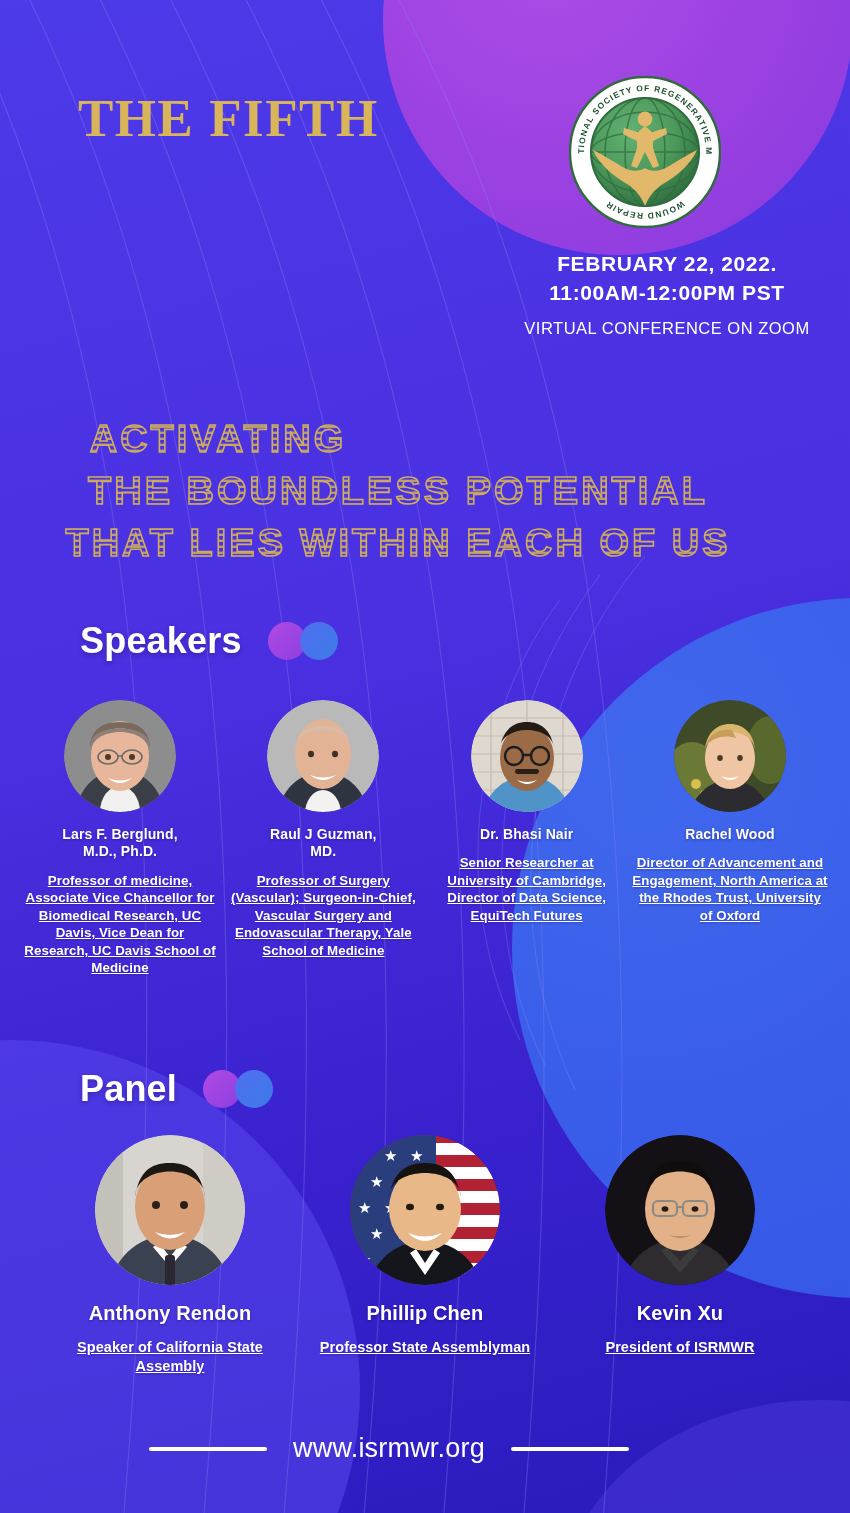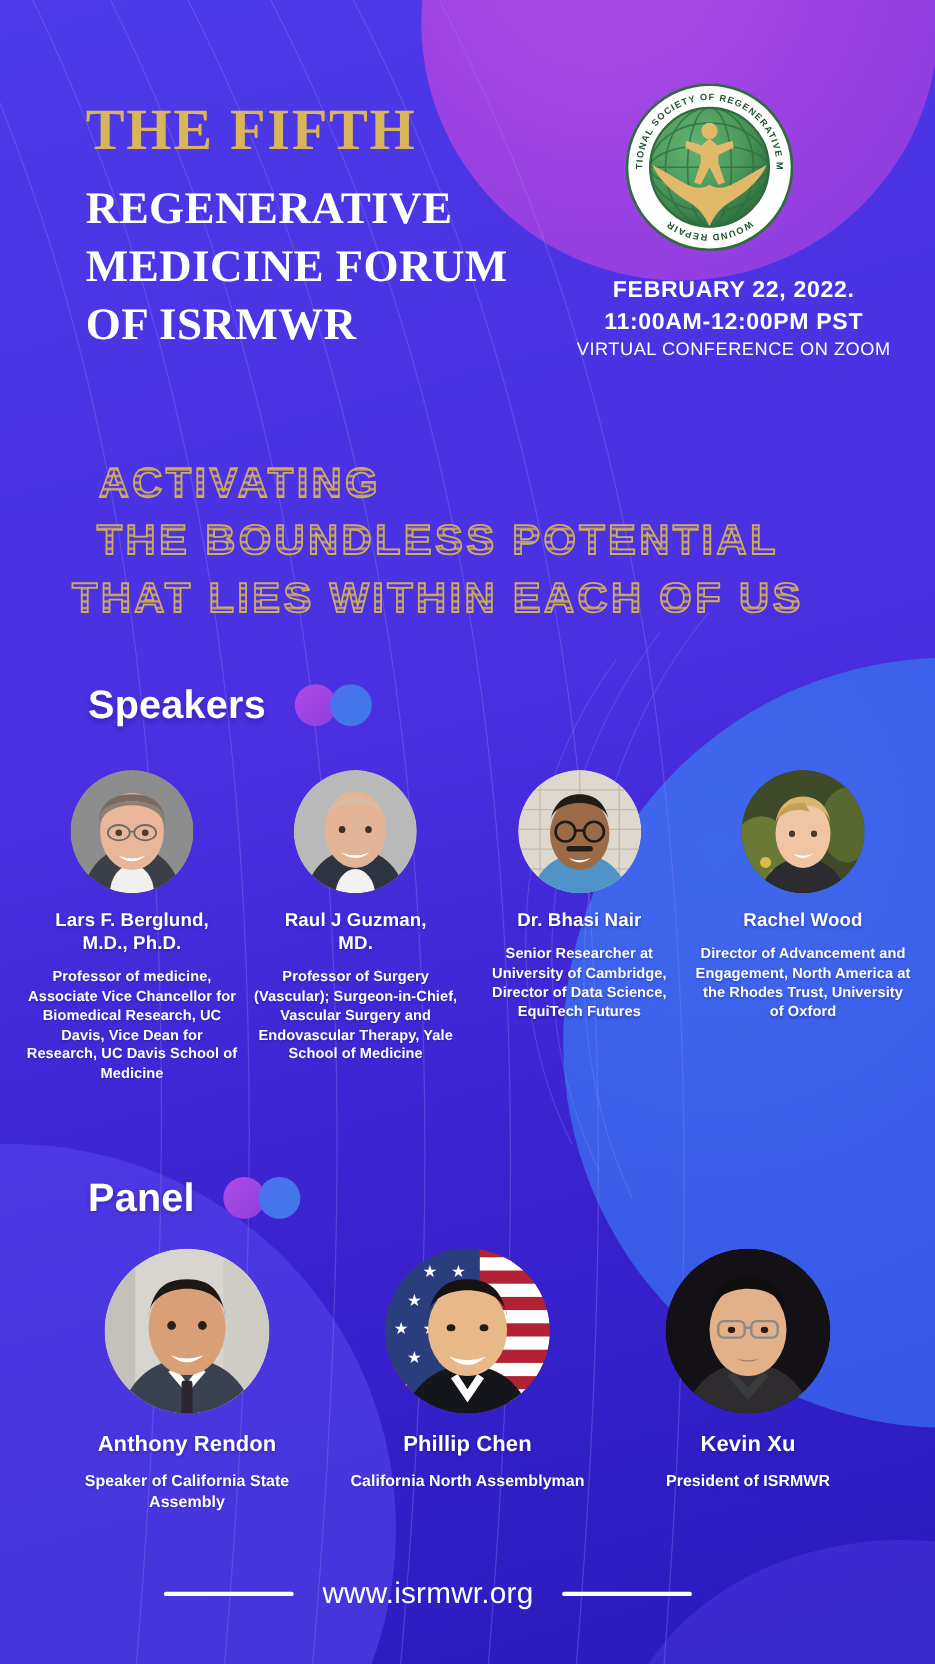--- a/index.html
+++ b/index.html
@@ -58,21 +58,21 @@
     font-size:41px; font-weight:bold; color:#ffffff;
     line-height:1.28; letter-spacing:.3px;
   }
 
   
   .logo-wrap { position:absolute; left:569px; top:76px; width:152px; height:152px; }
 
   .datebox { position:absolute; left:512px; top:250px; width:310px; text-align:center; color:#fff; }
   .date-line1 { font-size:21px; font-weight:bold; letter-spacing:.6px; line-height:1.38; }
   .date-line2 { font-size:21px; font-weight:bold; letter-spacing:.6px; line-height:1.38; }
-  .date-line3 { font-size:16.5px; font-weight:normal; letter-spacing:.5px; margin-top:1px; }
+  .date-line3 { font-size:16.5px; font-weight:normal; letter-spacing:.5px; margin-top:11px; }
 
   
   .tagline { position:absolute; left:0; top:412px; width:770px; text-align:center; }
   .tagline svg { display:block; margin:0 auto; }
 
   
   .sec-head { position:absolute; display:flex; align-items:center; gap:26px; }
   .sec-head .label {
     font-size:36px; font-weight:bold; color:#fff; letter-spacing:.2px;
     text-shadow:0 2px 5px rgba(20,10,90,.35);
@@ -95,29 +95,30 @@
   .panelist { width:220px; text-align:center; }
 
   .avatar {
     width:112px; height:112px; border-radius:50%;
     margin:0 auto; overflow:hidden; position:relative;
   }
   .avatar.big { width:150px; height:150px; }
   .avatar svg { display:block; }
 
   .p-name {
-    margin-top:14px; font-size:17px; font-weight:bold; color:#fff;
+    margin-top:14px; font-size:14px; font-weight:bold; color:#fff;
     line-height:1.24; letter-spacing:.1px;
     text-shadow:0 1px 3px rgba(20,10,90,.45);
   }
   .panelist .p-name { margin-top:16px; font-size:20px; }
   .p-title {
     margin-top:11px; font-size:13.3px; font-weight:bold; color:#fff;
     line-height:1.32; letter-spacing:.05px;
     text-shadow:0 1px 2px rgba(20,10,90,.4);
+    text-decoration:underline;
   }
   .panelist .p-title { font-size:14.5px; margin-top:12px; }
 
   
   .footer {
     position:absolute; left:0; top:1433px; width:778px;
     display:flex; align-items:center; justify-content:center; gap:26px;
   }
   .rule { width:118px; height:4px; background:#fff; border-radius:2px; }
   .site { font-size:27px; color:#fff; letter-spacing:.2px; }
@@ -146,25 +147,20 @@
       <path d="M 560 600 C 470 720, 450 900, 520 1040"></path>
       <path d="M 600 575 C 495 710, 470 910, 545 1065"></path>
       <path d="M 645 556 C 525 700, 496 920, 575 1090"></path>
     </g>
   </svg>
 
   <div class="header">
 
     <div class="title-block">
       <div class="t-fifth">THE FIFTH</div>
-      <div class="t-main">
-        <div>REGENERATIVE</div>
-        <div>MEDICINE FORUM</div>
-        <div>OF ISRMWR</div>
-      </div>
     </div>
 
     <div class="logo-wrap">
       <svg width="152" height="152" viewBox="0 0 152 152">
         <defs>
           <radialGradient id="globeGrad" cx="38%" cy="32%" r="72%">
             <stop offset="0%" stop-color="#62b173"></stop>
             <stop offset="55%" stop-color="#4d9a5c"></stop>
             <stop offset="100%" stop-color="#2f6f40"></stop>
           </radialGradient>
@@ -427,21 +423,21 @@
             <path d="M 60 118 L 75 140 L 90 118 L 84 114 L 75 128 L 66 114 Z" fill="#fff"></path>
             <ellipse cx="75" cy="74" rx="36" ry="42" fill="#e8b888"></ellipse>
             <path d="M 39 62 C 41 30, 109 30, 111 62 C 107 40, 97 28, 75 28 C 53 28, 43 40, 39 62 Z" fill="#15120f"></path>
             <ellipse cx="60" cy="72" rx="4" ry="3.2" fill="#231a12"></ellipse>
             <ellipse cx="90" cy="72" rx="4" ry="3.2" fill="#231a12"></ellipse>
             <path d="M 58 98 Q 75 114, 92 98 Q 75 105, 58 98 Z" fill="#fff"></path>
           </g>
         </svg>
       </div>
       <div class="p-name">Phillip Chen</div>
-      <div class="p-title">California North Assemblyman</div>
+      <div class="p-title">Professor State Assemblyman</div>
     </div>
 
     <div class="panelist">
       <div class="avatar big">
         <svg width="150" height="150" viewBox="0 0 150 150">
           <defs>
               <clipPath id="p3">
                 <circle cx="75" cy="75" r="75"></circle>
               </clipPath>
             </defs>

